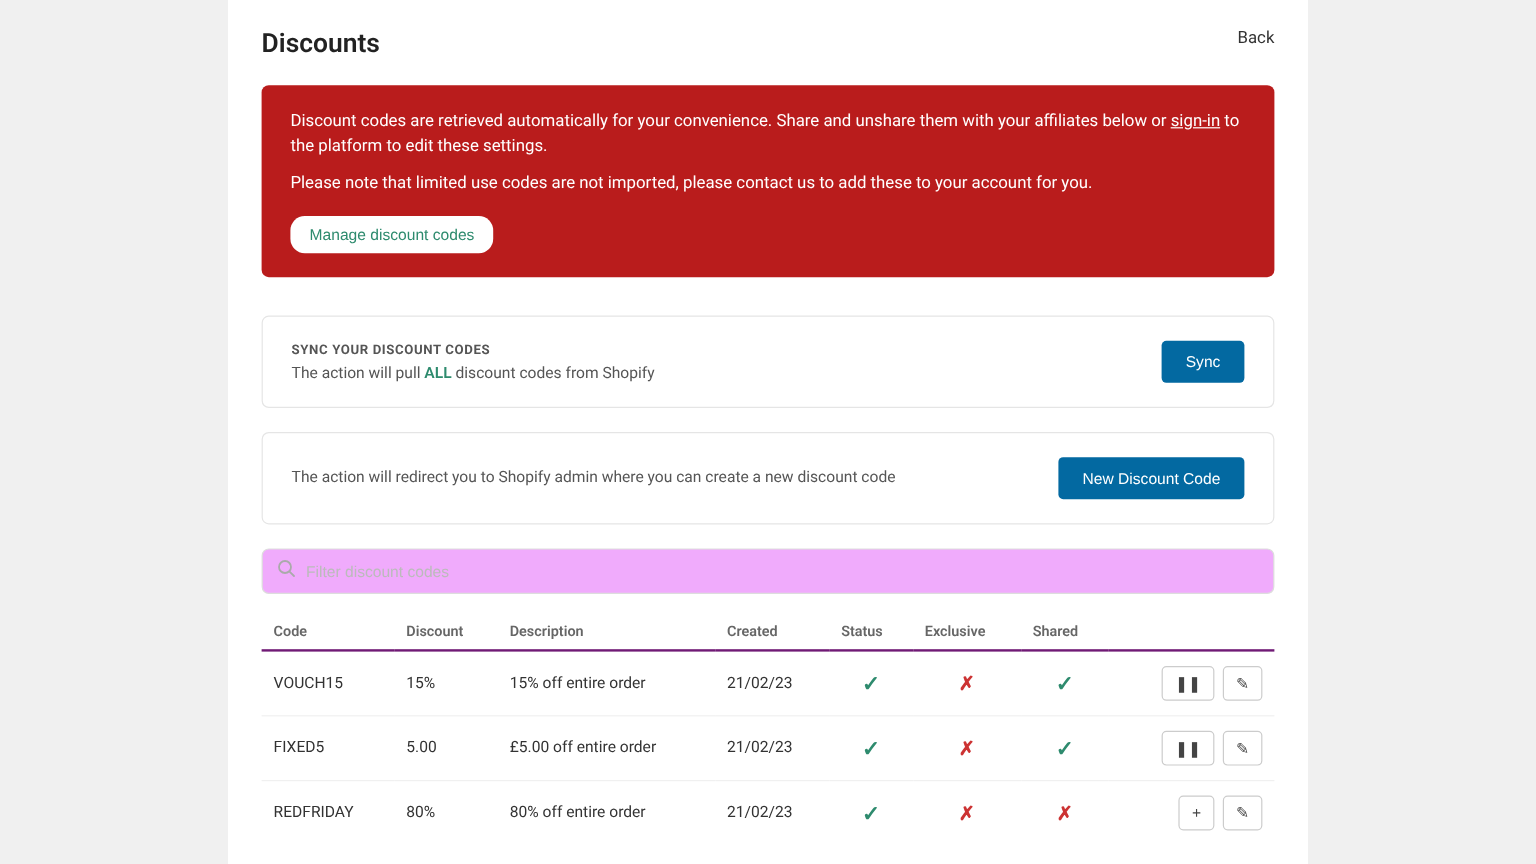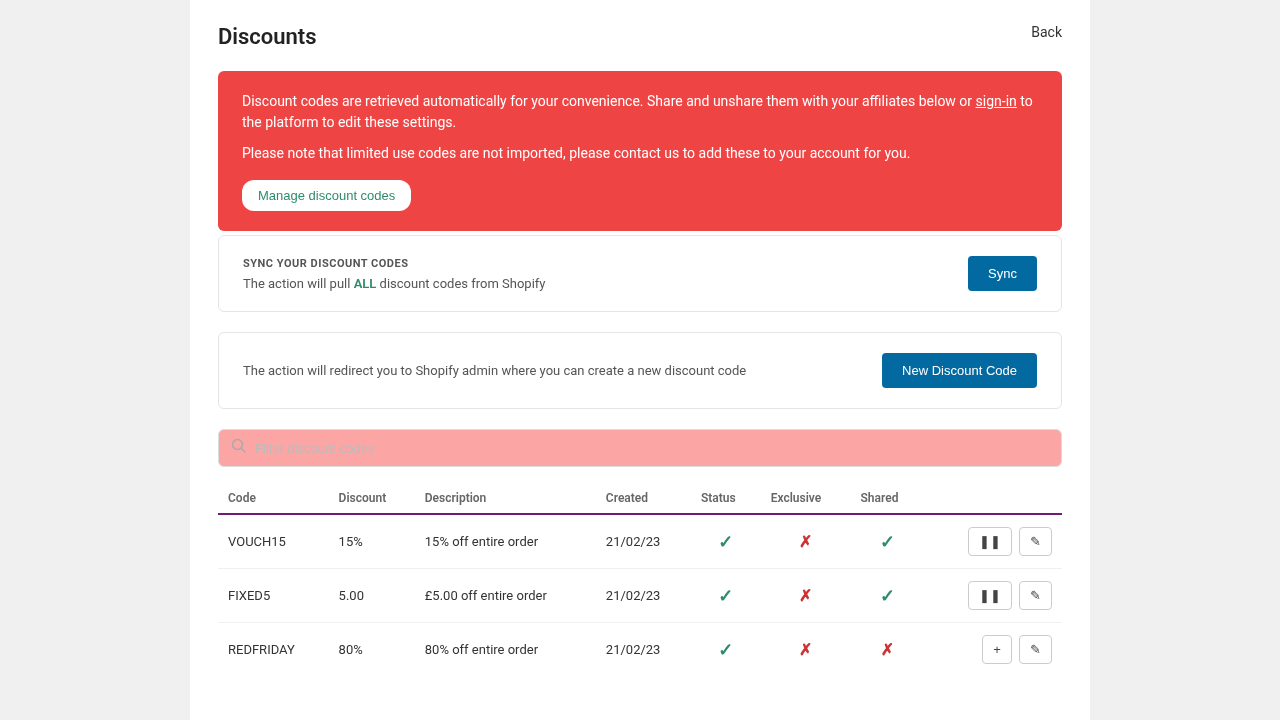--- a/index.html
+++ b/index.html
@@ -41,25 +41,25 @@
     }
     .back-link {
       color: #333;
       font-size: 14px;
       cursor: pointer;
       text-decoration: none;
     }
 
     
     .info-banner {
-      background: #ef4444;
+      background: #b91c1c;
       border-radius: 6px;
       padding: 20px 24px;
       color: #fff;
-      margin-bottom: 4px;
+      margin-bottom: 32px;
     }
     .info-banner p {
       font-size: 14px;
       line-height: 1.5;
       margin-bottom: 10px;
     }
     .info-banner p:last-of-type { margin-bottom: 16px; }
     .info-banner a {
       color: #fff;
       text-decoration: underline;
@@ -116,21 +116,21 @@
     }
 
     
     .filter-container {
       border: 1px solid #ddd;
       border-radius: 6px;
       padding: 8px 12px;
       display: flex;
       align-items: center;
       margin-bottom: 16px;
-      background: #fca5a5;
+      background: #f0abfc;
     }
     .search-icon-wrap {
       color: #aaa;
       margin-right: 8px;
       font-size: 16px;
     }
     .filter-input {
       border: none;
       outline: none;
       font-size: 13px;

